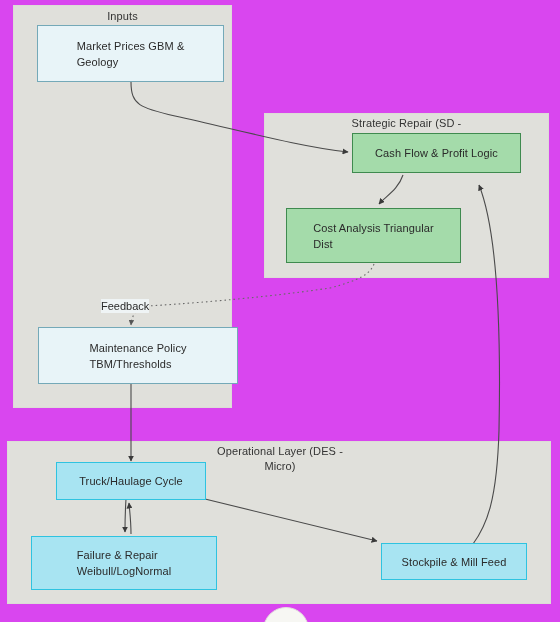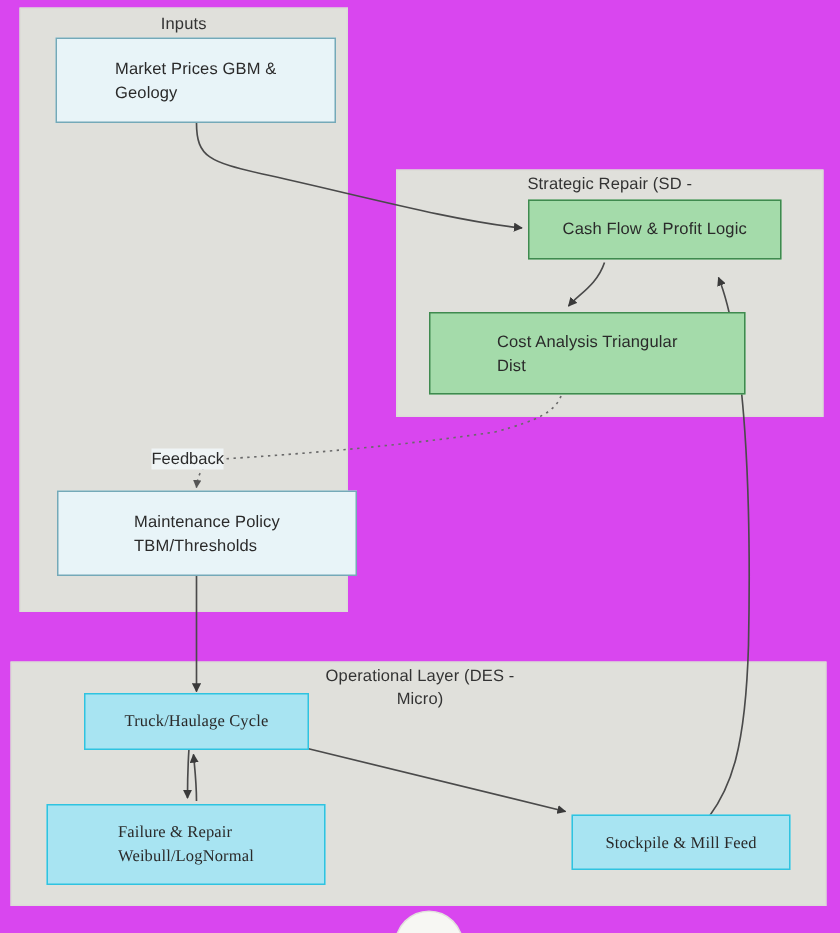--- a/index.html
+++ b/index.html
@@ -57,21 +57,20 @@
     background: #e8f4f8;
     border: 1px solid #74a9b8;
   }
   .node-green {
     background: #a4dbaa;
     border: 1.4px solid #3f8a4f;
   }
   .node-cyan {
     background: #a8e4f2;
     border: 1.6px solid #2fc3e0;
-    font-family: Liberation Serif, serif;
   }
   .edge-label {
     position: absolute;
     background: #eff4f5;
     color: #2a2a2a;
     font-size: 11px;
     line-height: 14px;
     padding: 0 0;
     white-space: nowrap;
   }
@@ -130,21 +129,21 @@
 
   <div class="node node-light" style="left:37px; top:25px; width:187px; height:57px;">
     <span class="node-text">Market Prices GBM &amp;
 Geology</span>
   </div>
 
   <div class="node node-green" style="left:352px; top:133px; width:169px; height:40px;">
     <span class="node-text">Cash Flow &amp; Profit Logic</span>
   </div>
 
-  <div class="node node-green" style="left:286px; top:208px; width:211px; height:55px;">
+  <div class="node node-green" style="left:286px; top:208px; width:175px; height:55px;">
     <span class="node-text">Cost Analysis Triangular
 Dist</span>
   </div>
 
   <div class="node node-light" style="left:38px; top:327px; width:200px; height:57px;">
     <span class="node-text">Maintenance Policy
 TBM/Thresholds</span>
   </div>
 
   <div class="node node-cyan" style="left:56px; top:462px; width:150px; height:38px;">

